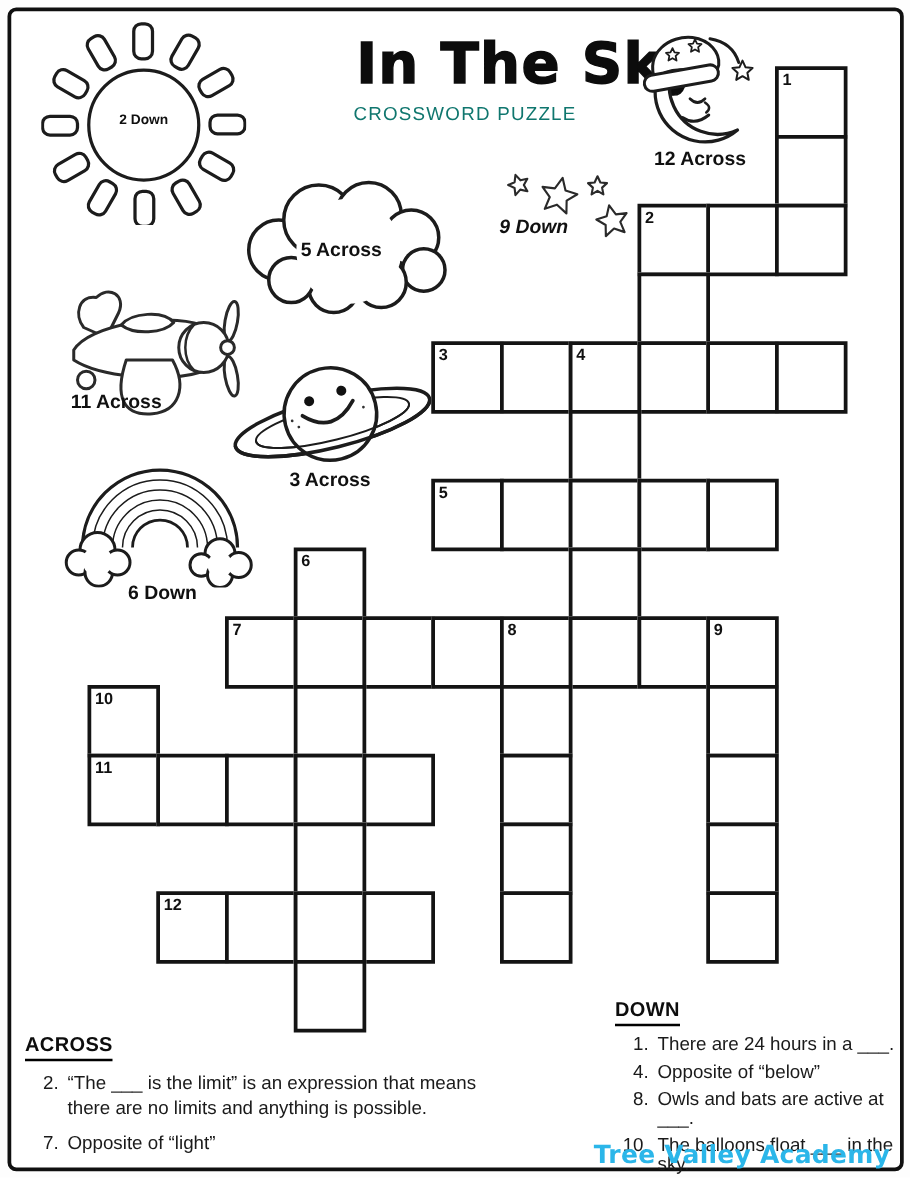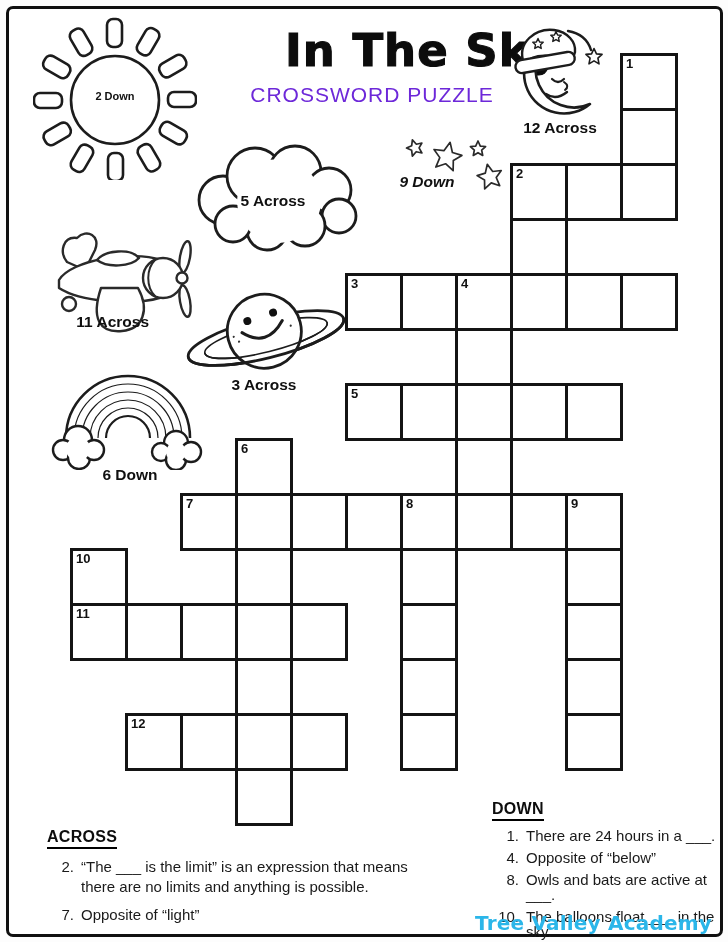--- a/index.html
+++ b/index.html
@@ -12,21 +12,21 @@
     border:3.5px solid #101010; border-radius:7px; background:#fff;
   }
   
   .title {
     position:absolute; left:184px; top:24px; width:376px; text-align:right;
     font-family:"DejaVu Sans", sans-serif; font-weight:800; font-size:45px;
     letter-spacing:1px; color:#0c0c0c; -webkit-text-stroke:1.1px #0c0c0c;
   }
   .subtitle {
     position:absolute; left:184px; top:83px; width:376px; text-align:center;
-    font-size:21px; letter-spacing:1px; color:#6d28d9;
+    font-size:15px; letter-spacing:1px; color:#0f766e;
   }
   
   .illus { position:absolute; }
   .illus svg { display:block; }
   .illabel {
     position:absolute; font-weight:bold; font-size:15.5px; color:#101010;
     text-align:center; white-space:nowrap;
   }
   .sun-label { font-size:11px; }
   
@@ -40,21 +40,21 @@
   }
   
   .clue-block { position:absolute; }
   .clue-header {
     display:inline-block; font-weight:bold; font-size:16px; letter-spacing:0.3px;
     border-bottom:2px solid #000; padding-bottom:1px; color:#0d0d0d;
   }
   .clue { display:flex; margin-top:8px; font-size:15px; line-height:20px; color:#1a1a1a; }
   .clue-num { width:27px; flex:none; text-align:right; margin-right:7px; }
   .clue-text { flex:1; }
-  .across-block { left:47px; top:828px; width:366px; }
+  .across-block { left:20px; top:828px; width:366px; }
   .down-block  { left:468px; top:800px; width:248px;margin-left:24px; }
   .down-block .clue { margin-top:7px; line-height:15px; }
   .brand {
     position:absolute; left:390px; top:911px; width:322px; text-align:right;
     font-family:"DejaVu Sans", sans-serif; font-weight:bold; font-size:20px;
     letter-spacing:0.2px;
   }
 </style>
 </head>
 <body>
@@ -143,21 +143,21 @@
       <circle cx="34" cy="78" r="7"></circle>
       <path d="M24,54 C36,34 96,24 126,34 C146,42 148,64 128,71 C96,81 44,75 24,62 Z"></path>
       <path d="M62,34 C70,24 96,22 104,32 C96,41 72,42 62,34 Z"></path>
       <path d="M66,62 C56,92 64,107 87,105 C108,103 115,84 103,62 Z"></path>
       <circle cx="128" cy="52" r="20"></circle>
       <path d="M120,34 C111,43 111,61 120,70" fill="none" stroke-width="2"></path>
       <circle cx="147" cy="52" r="5.5"></circle>
     </g>
   </svg>
 </div>
-<div class="illabel" style="left:37px; top:313px; width:112px;text-align:right;">11 Across</div>
+<div class="illabel" style="left:37px; top:313px; width:112px;">11 Across</div>
 
 <div class="illus" style="left:178px; top:280px; width:176px; height:104px;">
   <svg width="176" height="104" viewBox="0 0 176 104">
     <g transform="translate(88,58) rotate(-14)" stroke="#1c1c1c" stroke-linecap="round">
       <ellipse rx="80" ry="20" fill="none" stroke-width="2.8"></ellipse>
       <ellipse rx="63" ry="14" fill="none" stroke-width="1.6"></ellipse>
       <circle cy="-7" r="37" fill="#fff" stroke-width="2.8"></circle>
       <path d="M-80,0 A80,20 0 0 0 80,0" fill="none" stroke-width="2.8"></path>
       <path d="M-63,0 A63,14 0 0 0 63,0" fill="none" stroke-width="1.6"></path>
       <circle cx="-14" cy="-21" r="4" fill="#111" stroke="none"></circle>

